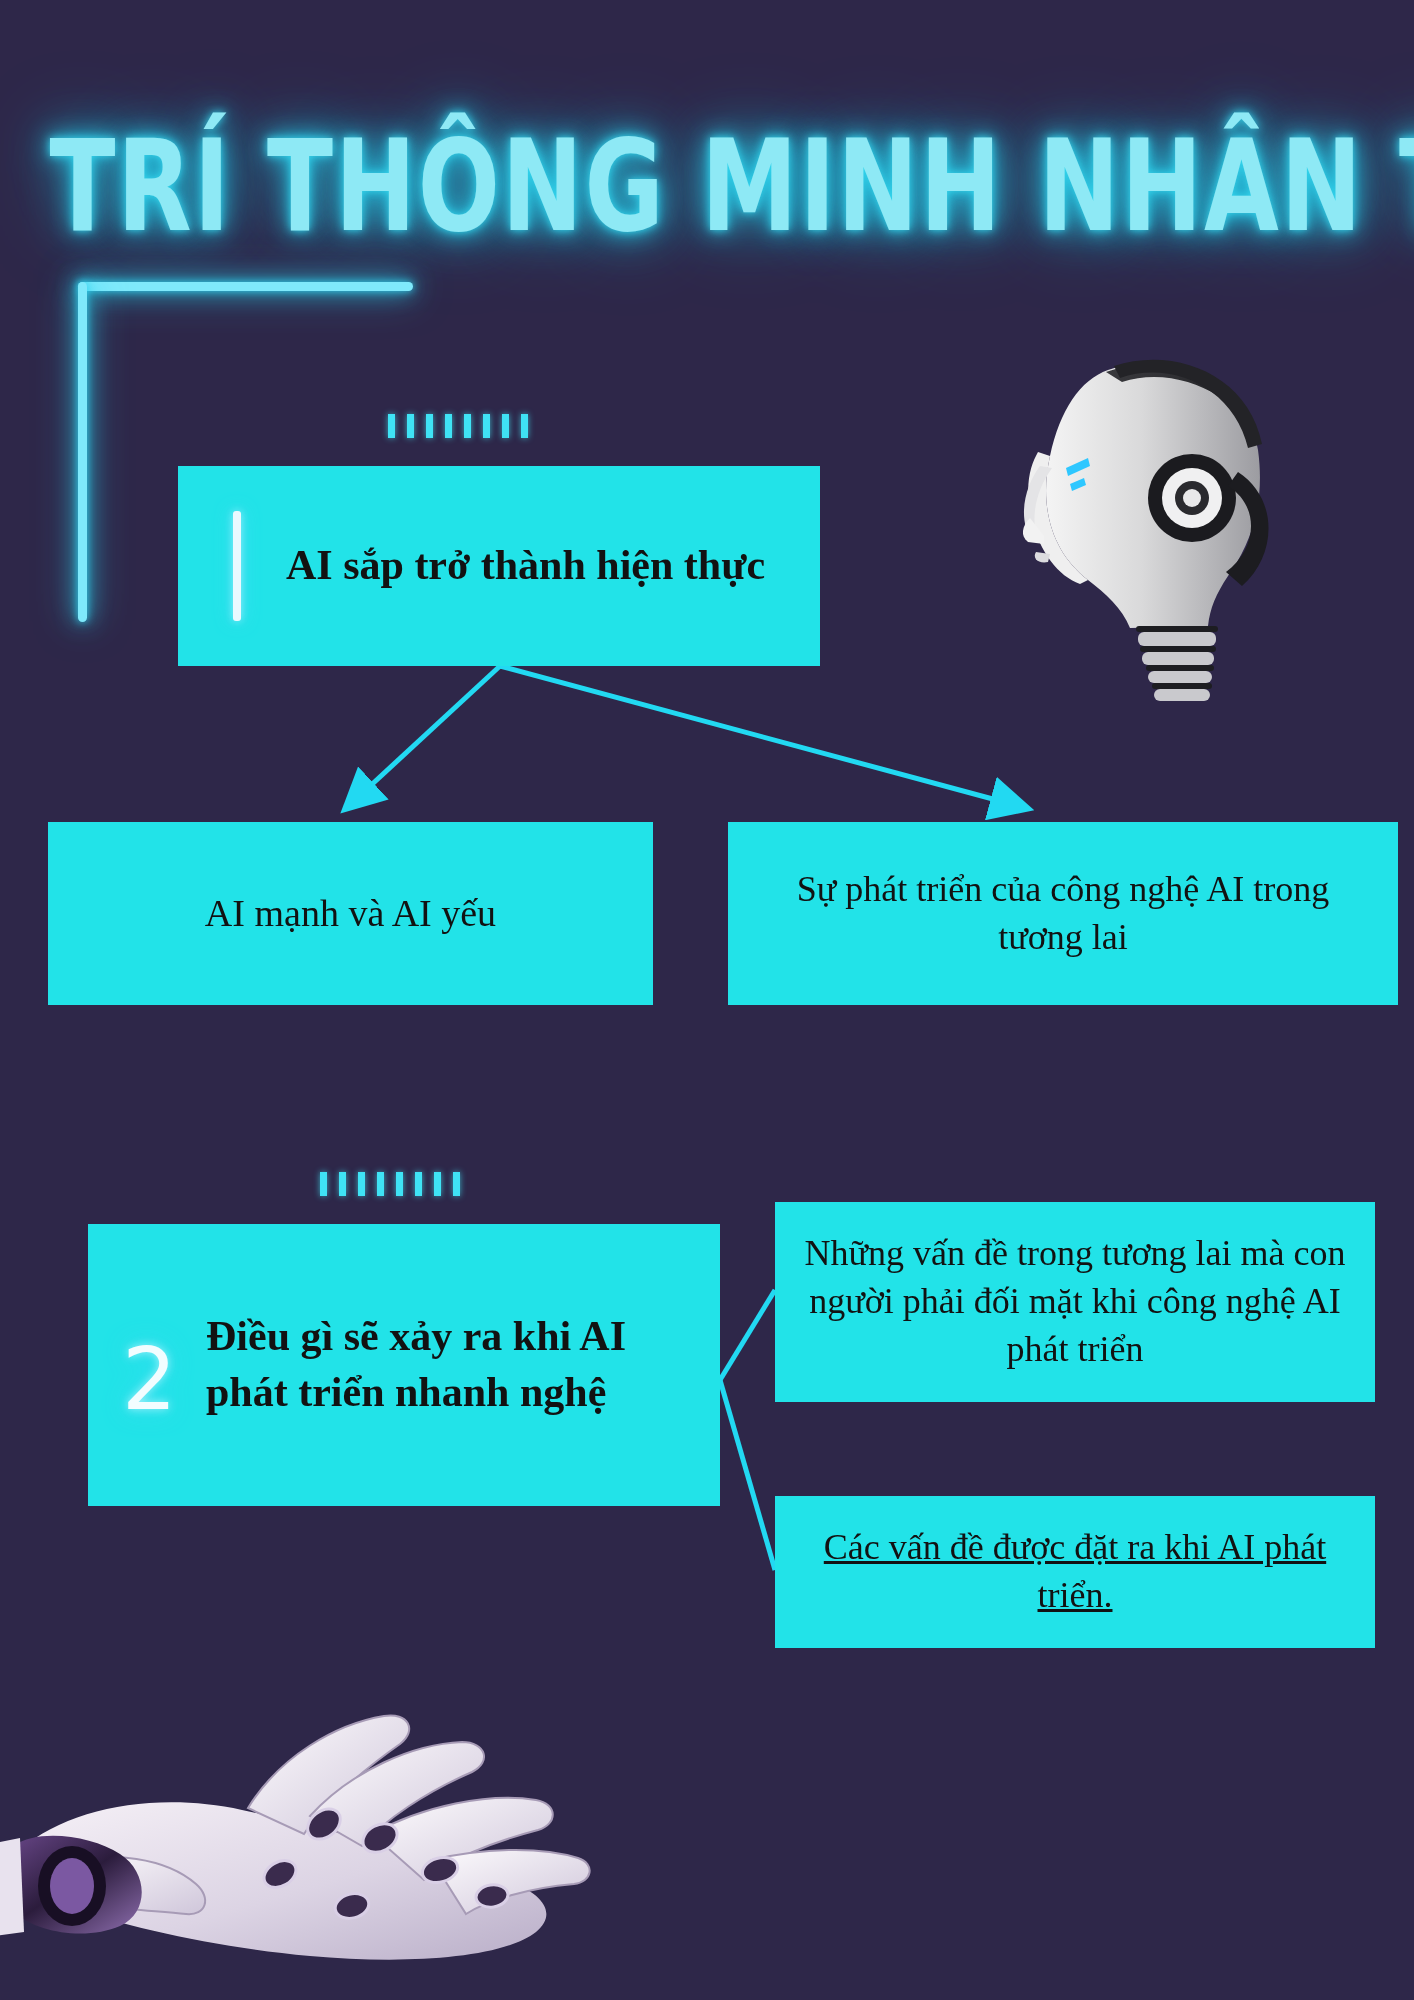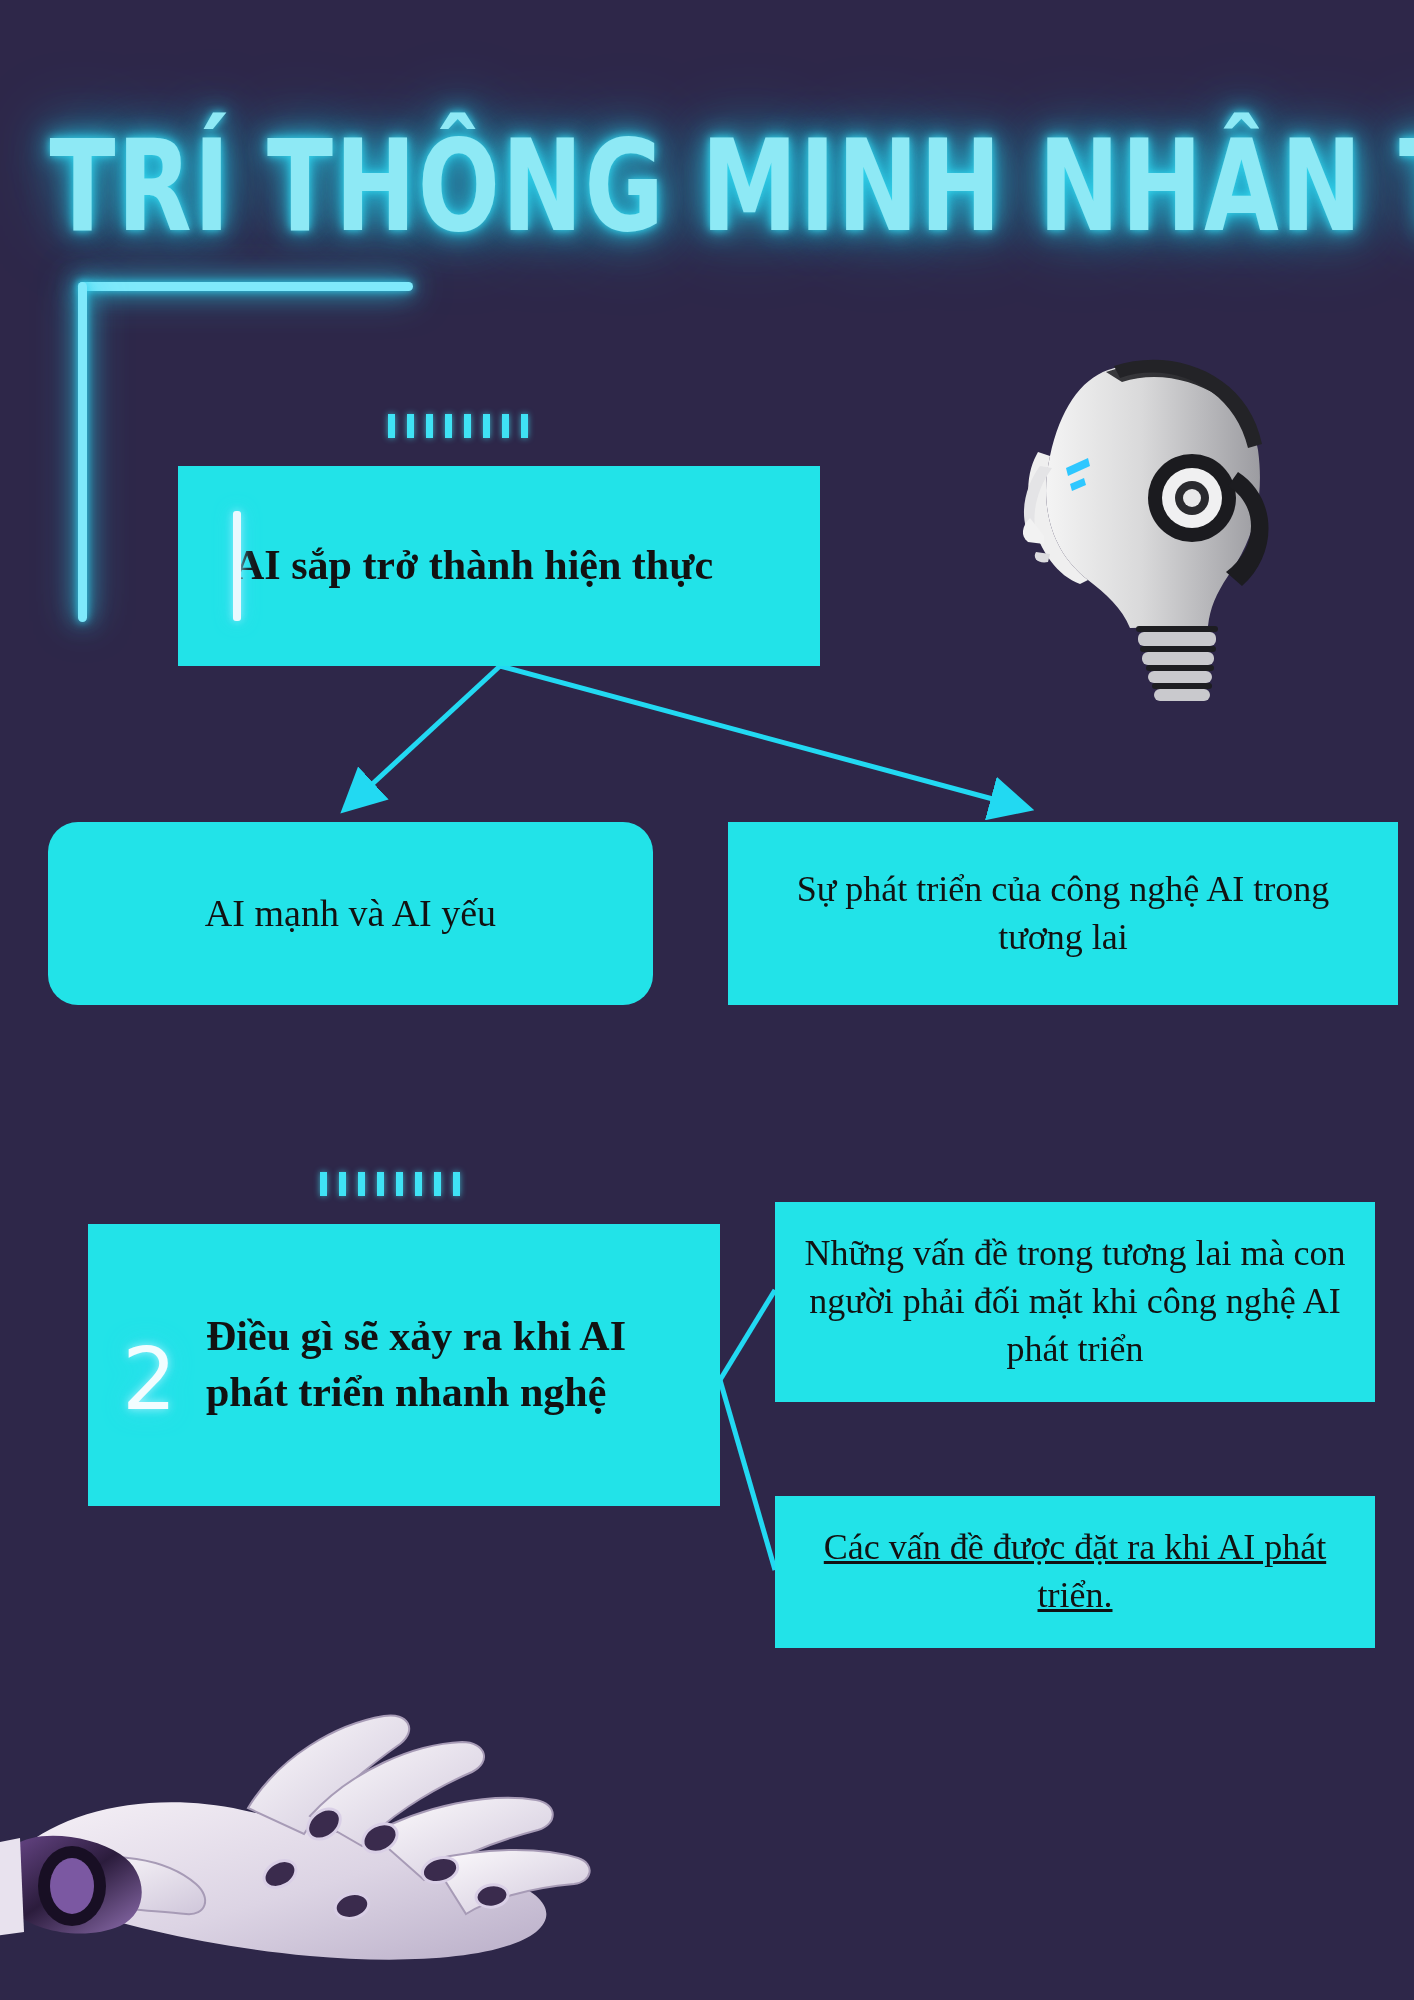--- a/index.html
+++ b/index.html
@@ -96,21 +96,21 @@
     font-family: "Liberation Serif", serif;
     line-height: 1.33;
   }
 
   
   #box-s1-head {
     left: 178px;
     top: 466px;
     width: 642px;
     height: 200px;
-    padding-left: 56px;
+    padding-left: 108px;
     padding-right: 20px;
   }
   #box-s1-head .txt {
     font-weight: 700;
     font-size: 42px;
   }
   .marker-bar {
     position: absolute;
     left: 55px;
     top: 45px;
@@ -123,21 +123,20 @@
 
   
   #box-s1-a {
     left: 48px;
     top: 822px;
     width: 605px;
     height: 183px;
     justify-content: center;
     text-align: center;
     padding: 0 18px;
-    border-radius: 30px;
   }
   #box-s1-a .txt { font-size: 38px; }
 
   #box-s1-b {
     left: 728px;
     top: 822px;
     width: 670px;
     height: 183px;
     justify-content: center;
     text-align: center;

